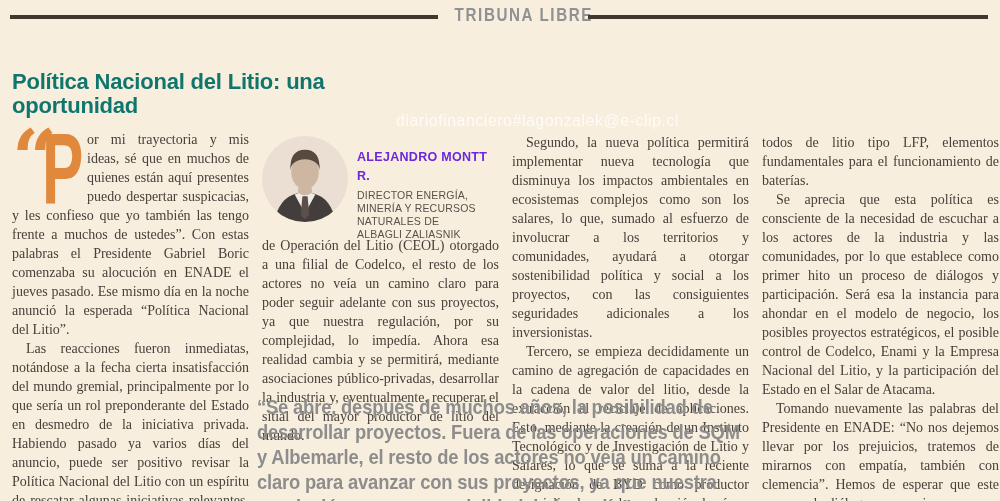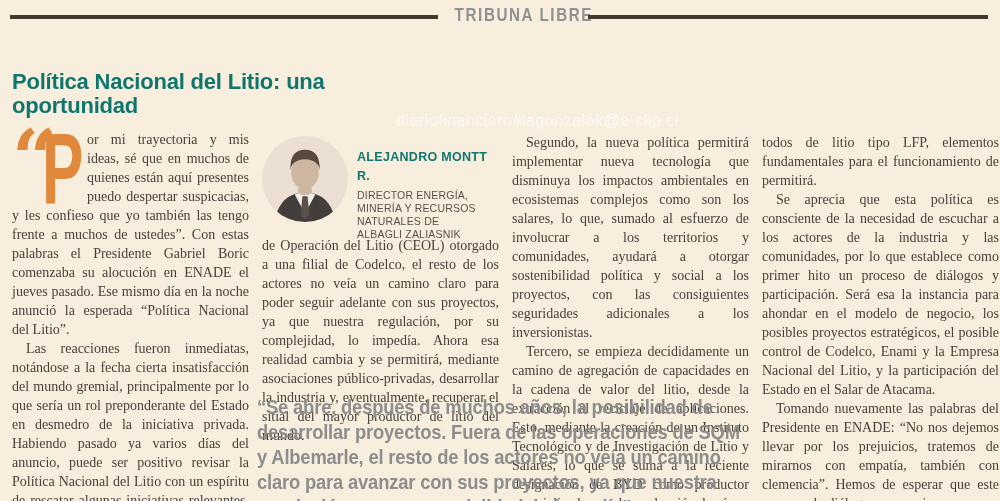--- a/index.html
+++ b/index.html
@@ -62,21 +62,21 @@
     overflow:visible;
   }
   
   .author{
     display:flex;align-items:flex-start;
     margin-bottom:10px;height:90px;
   }
   .author-photo{width:86px;height:86px;flex:0 0 86px;}
   .author-meta{margin-left:9px;padding-top:12px;
     font-family:"Liberation Sans", sans-serif;text-align:left;}
-  .author-name{font-weight:bold;font-size:12.5px;color:#0f766e;letter-spacing:0.3px;}
+  .author-name{font-weight:bold;font-size:12.5px;color:#6d28d9;letter-spacing:0.3px;}
   .author-role{margin-top:3px;font-size:10.5px;line-height:13px;color:#57524b;width:124px;letter-spacing:0.2px;}
   
   .pull-quote{
     position:absolute;left:257px;top:394px;width:560px;
     font-family:"Liberation Sans", sans-serif;
     font-weight:bold;font-size:21px;line-height:25px;
     color:#8d8d8d;text-align:left;
     transform:scaleX(0.875);transform-origin:left top;
     letter-spacing:-0.2px;
   }
@@ -123,20 +123,20 @@
     </div>
     <p>de Operación del Litio (CEOL) otorgado a una filial de Codelco, el resto de los actores no veía un camino claro para poder seguir adelante con sus proyectos, ya que nuestra regulación, por su complejidad, lo impedía. Ahora esa realidad cambia y se permitirá, mediante asociaciones público-privadas, desarrollar la industria y, eventualmente, recuperar el sitial del mayor productor de litio del mundo.</p>
   </div>
 
   <div class="col" id="col3">
     <p class="indent">Segundo, la nueva política permitirá implementar nueva tecnología que disminuya los impactos ambientales en ecosistemas complejos como son los salares, lo que, sumado al esfuerzo de involucrar a los territorios y comunidades, ayudará a otorgar sostenibilidad política y social a los proyectos, con las consiguientes seguridades adicionales a los inversionistas.</p>
     <p class="indent">Tercero, se empieza decididamente un camino de agregación de capacidades en la cadena de valor del litio, desde la extracción al reciclaje de aplicaciones. Esto, mediante la creación de un Instituto Tecnológico y de Investigación de Litio y Salares, lo que se suma a la reciente designación de BYD como productor especializado para la producción de cá-</p>
   </div>
 
   <div class="col" id="col4">
-    <p>todos de litio tipo LFP, elementos fundamentales para el funcionamiento de permitirá.</p>
+    <p>todos de litio tipo LFP, elementos fundamentales para el funcionamiento de baterías.</p>
     <p class="indent">Se aprecia que esta política es consciente de la necesidad de escuchar a los actores de la industria y las comunidades, por lo que establece como primer hito un proceso de diálogos y participación. Será esa la instancia para ahondar en el modelo de negocio, los posibles proyectos estratégicos, el posible control de Codelco, Enami y la Empresa Nacional del Litio, y la participación del Estado en el Salar de Atacama.</p>
     <p class="indent">Tomando nuevamente las palabras del Presidente en ENADE: “No nos dejemos llevar por los prejuicios, tratemos de mirarnos con empatía, también con clemencia”. Hemos de esperar que este proceso de diálogo que comienza sea con altura de miras, buscando finalmente lo mejor para nuestro país. Solo así podremos dejar atrás los sesgos y prejuicios que tanto daño nos han hecho y pelearemos un liderazgo mundial que, si todos ponemos de nuestra parte, sin duda podemos lograr.</p>
   </div>
 
   <div class="pull-quote">“Se abre, después de muchos años, la posibilidad de desarrollar proyectos. Fuera de las operaciones de SQM y Albemarle, el resto de los actores no veía un camino claro para avanzar con sus proyectos, ya que nuestra regulación, por su complejidad, lo impedía”.</div>
 
 </div>
 
 </body></html>

